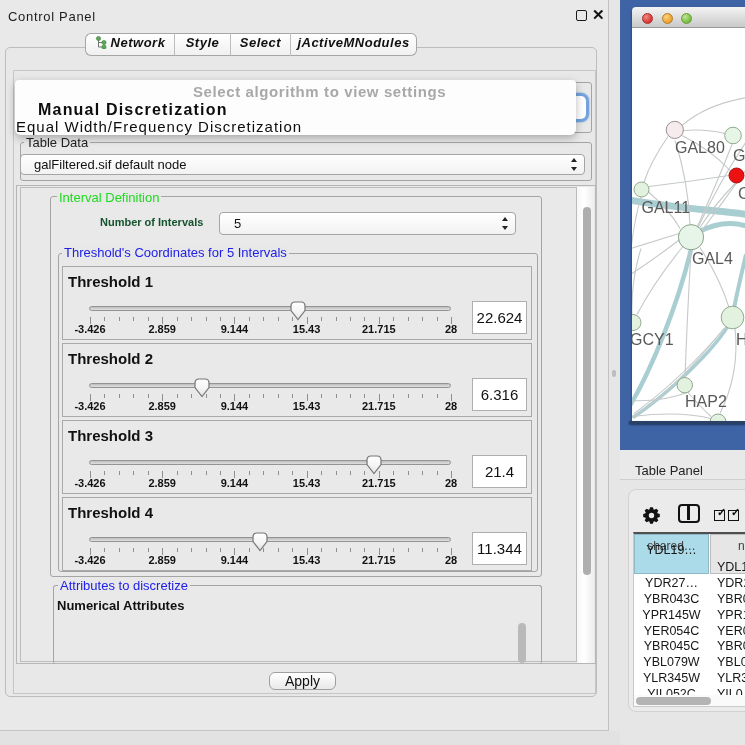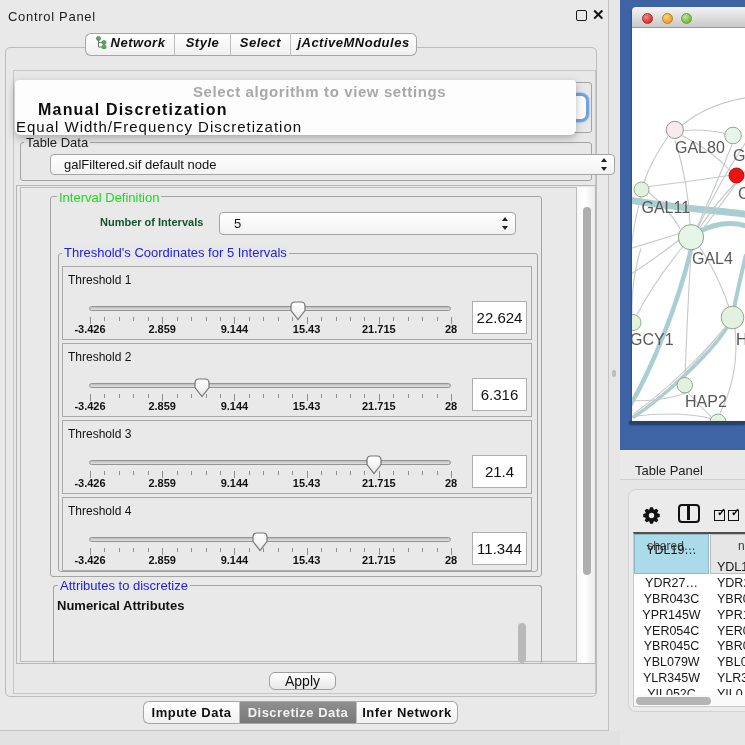--- a/index.html
+++ b/index.html
@@ -34,21 +34,21 @@
 
 .combo { background:linear-gradient(#ffffff,#f2f2f2); border:1px solid #a5a5a5; border-radius:4px;
   font-size:13px; color:#111; }
 .spin { position:absolute; width:6px; height:13px; }
 .spin:before { content:""; position:absolute; left:0; top:0; border-left:3px solid transparent;
   border-right:3px solid transparent; border-bottom:4px solid #222; }
 .spin:after { content:""; position:absolute; left:0; bottom:0; border-left:3px solid transparent;
   border-right:3px solid transparent; border-top:4px solid #222; }
 
 .trow { position:absolute; left:62px; width:470px; height:74px; border:1px solid #a9a9a9; background:#e9e9e9; }
-.tlabel { position:absolute; left:5px; top:6px; font-size:12px; font-weight:normal; color:#111; }
+.tlabel { position:absolute; left:5px; top:6px; font-size:15px; font-weight:bold; color:#111; }
 .track { position:absolute; left:26px; top:38.5px; width:362px; height:5.5px; border-radius:3px;
   background:linear-gradient(#bdbdbd,#e0e0e0); border:1px solid #949494; }
 .vbox { position:absolute; left:409px; top:34px; width:55px; height:33px; background:#fff;
   border:1px solid #aeaeae; font-size:15px; color:#111; text-align:center; line-height:31px; }
 .tick { position:absolute; width:1px; background:#8f8f8f; }
 .slabel { position:absolute; top:56px; width:40px; margin-left:-20px; text-align:center;
   font-size:11px; font-weight:bold; color:#111; }
 .thumb { position:absolute; top:34px; }
 
 .vsbtrack { position:absolute; background:linear-gradient(to right,#f6f6f6,#ffffff 40%,#eeeeee); }
@@ -95,21 +95,21 @@
         </svg>Network</div>
     <div class="tab" style="width:56px;">Style</div>
     <div class="tab" style="width:60px;">Select</div>
     <div class="tab last" style="width:127px;">jActiveMNodules</div>
   </div>
 
   <div class="abs" id="innerPanel"></div>
 
   <div class="abs group" style="left:20px; top:142px; width:572px; height:39px;"></div>
   <div class="abs gtitle" style="left:24px; top:135px; color:#222;">Table Data</div>
-  <div class="abs combo" style="left:20px; top:154px; width:565px; height:21px; line-height:19px; padding-left:13px;margin-left:30px;">galFiltered.sif default node
+  <div class="abs combo" style="left:20px; top:154px; width:565px; height:21px; line-height:19px; padding-left:13px;">galFiltered.sif default node
     <div class="spin" style="right:7px; top:3px;"></div>
   </div>
 
   <div class="abs group" style="left:20px; top:82px; width:572px; height:51px;"></div>
   <div class="abs" style="left:30px; top:96px; width:556px; height:23px; background:#fff; border-radius:5px;
       box-shadow:0 0 0 3px rgba(106,158,220,0.9), 0 0 1px 4px rgba(140,180,230,0.5);"></div>
 
   <div class="abs" style="left:15.5px; top:185px; width:580px; height:479px; background:#e9e9e9; border:1px solid #b6b6b6;"></div>
   <div class="abs" style="left:19.5px; top:187px; width:557px; height:475px; background:#e9e9e9; border:1px solid #bcbcbc;"></div>
   <div class="abs vsbtrack" style="left:577px; top:187px; width:17px; height:476px;"></div>
@@ -318,25 +318,20 @@
     </div>
 
   <div class="abs group" style="left:53px; top:585px; width:489px; height:79px; border-bottom:none;"></div>
   <div class="abs gtitle" style="left:58px; top:578px; color:#2020e8;">Attributes to discretize</div>
   <div class="abs" style="left:57px; top:598px; font-size:13px; font-weight:bold; color:#111;">Numerical Attributes</div>
   <div class="abs vsbthumb" style="left:518px; top:623px; width:8px; height:40px; background:#b9b9b9;"></div>
 
   <div class="abs" style="left:269px; top:672px; width:67px; height:18px; background:linear-gradient(#ffffff,#e9e9e9);
      border:1px solid #9f9f9f; border-radius:6px; text-align:center; font-size:14px; line-height:16px; color:#111;">Apply</div>
 
-  <div class="abs tabrow" id="botTabs">
-    <div class="tab first" style="width:96px;">Impute Data</div>
-    <div class="tab sel" style="width:117px;">Discretize Data</div>
-    <div class="tab last" style="width:102px;">Infer Network</div>
-  </div>
 
   <div class="abs" id="popup">
     <div class="abs" style="left:178px; top:3px; font-size:15px; letter-spacing:0.6px; font-weight:600; color:#a8a8a8;">Select algorithm to view settings</div>
     <div class="abs" style="left:1px; top:21px; font-size:16px; letter-spacing:1.2px; font-weight:bold; color:#0d0d0d;margin-left:22px;">Manual Discretization</div>
     <div class="abs" style="left:1px; top:38px; font-size:15px; letter-spacing:1.0px; color:#0d0d0d;">Equal Width/Frequency Discretization</div>
   </div>
 
   <div class="abs" style="left:612px; top:370px; width:4px; height:7px; background:#bdbdbd; border-radius:2px;"></div>
 
   <div class="abs" id="netwin">

